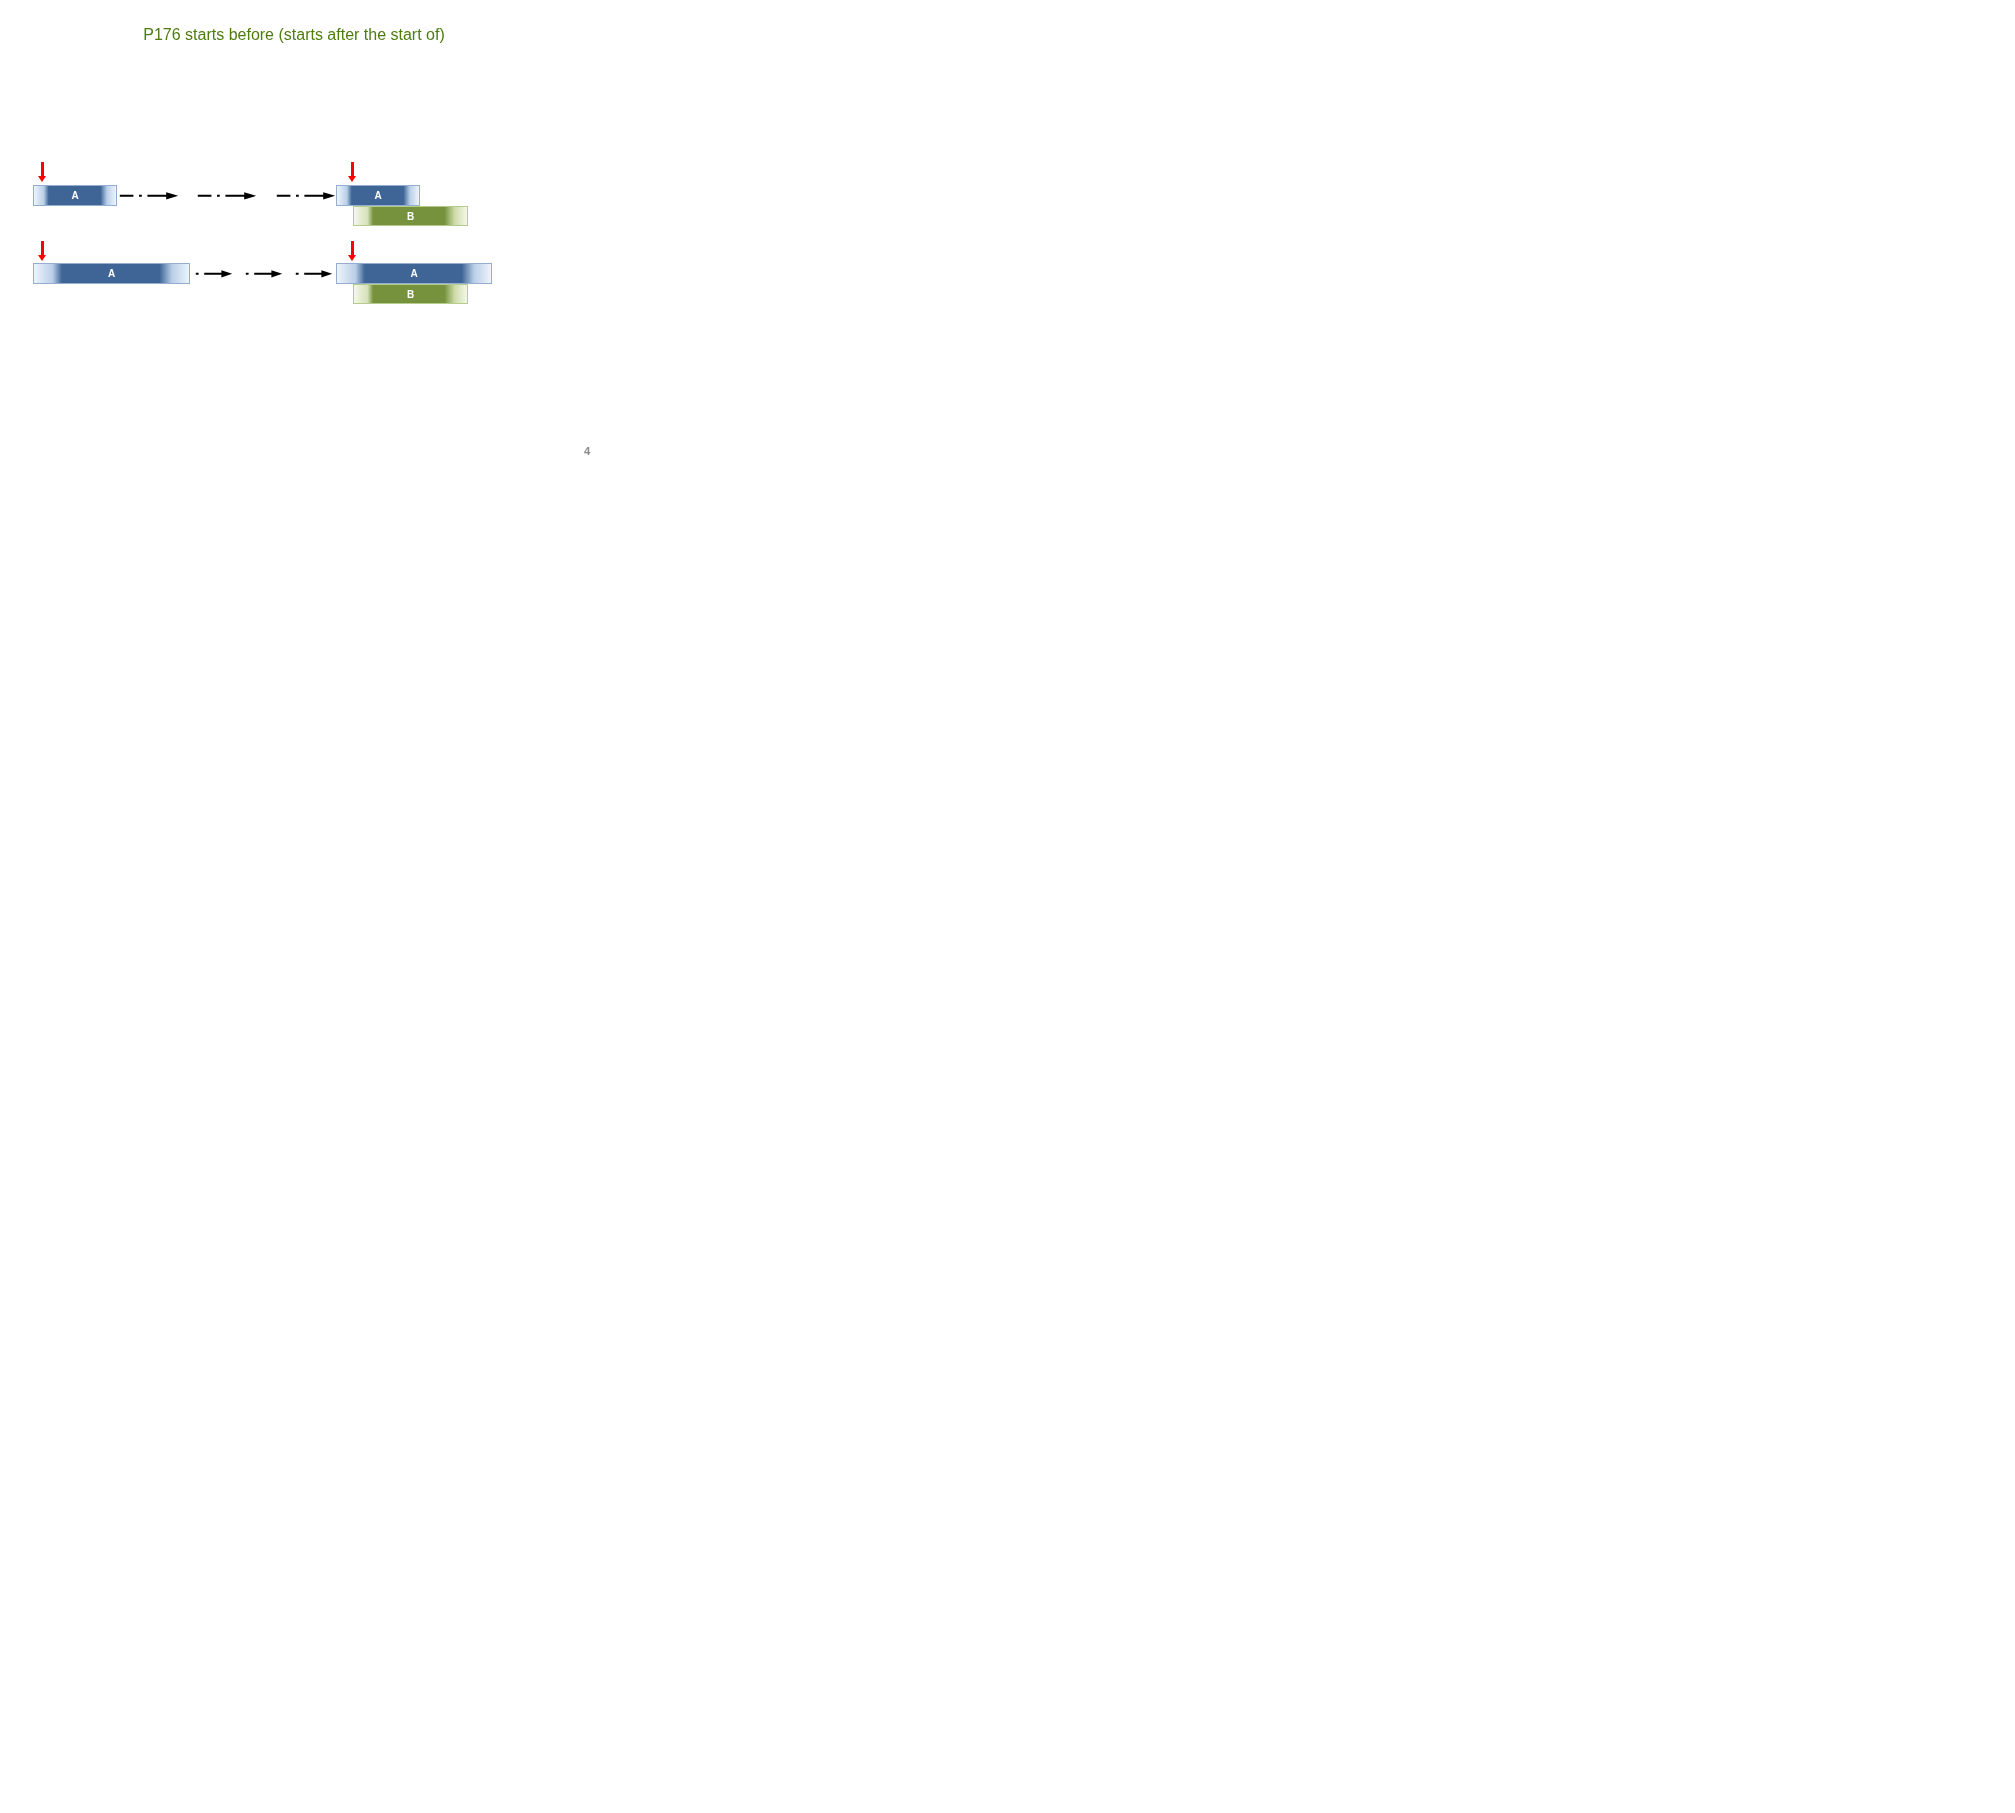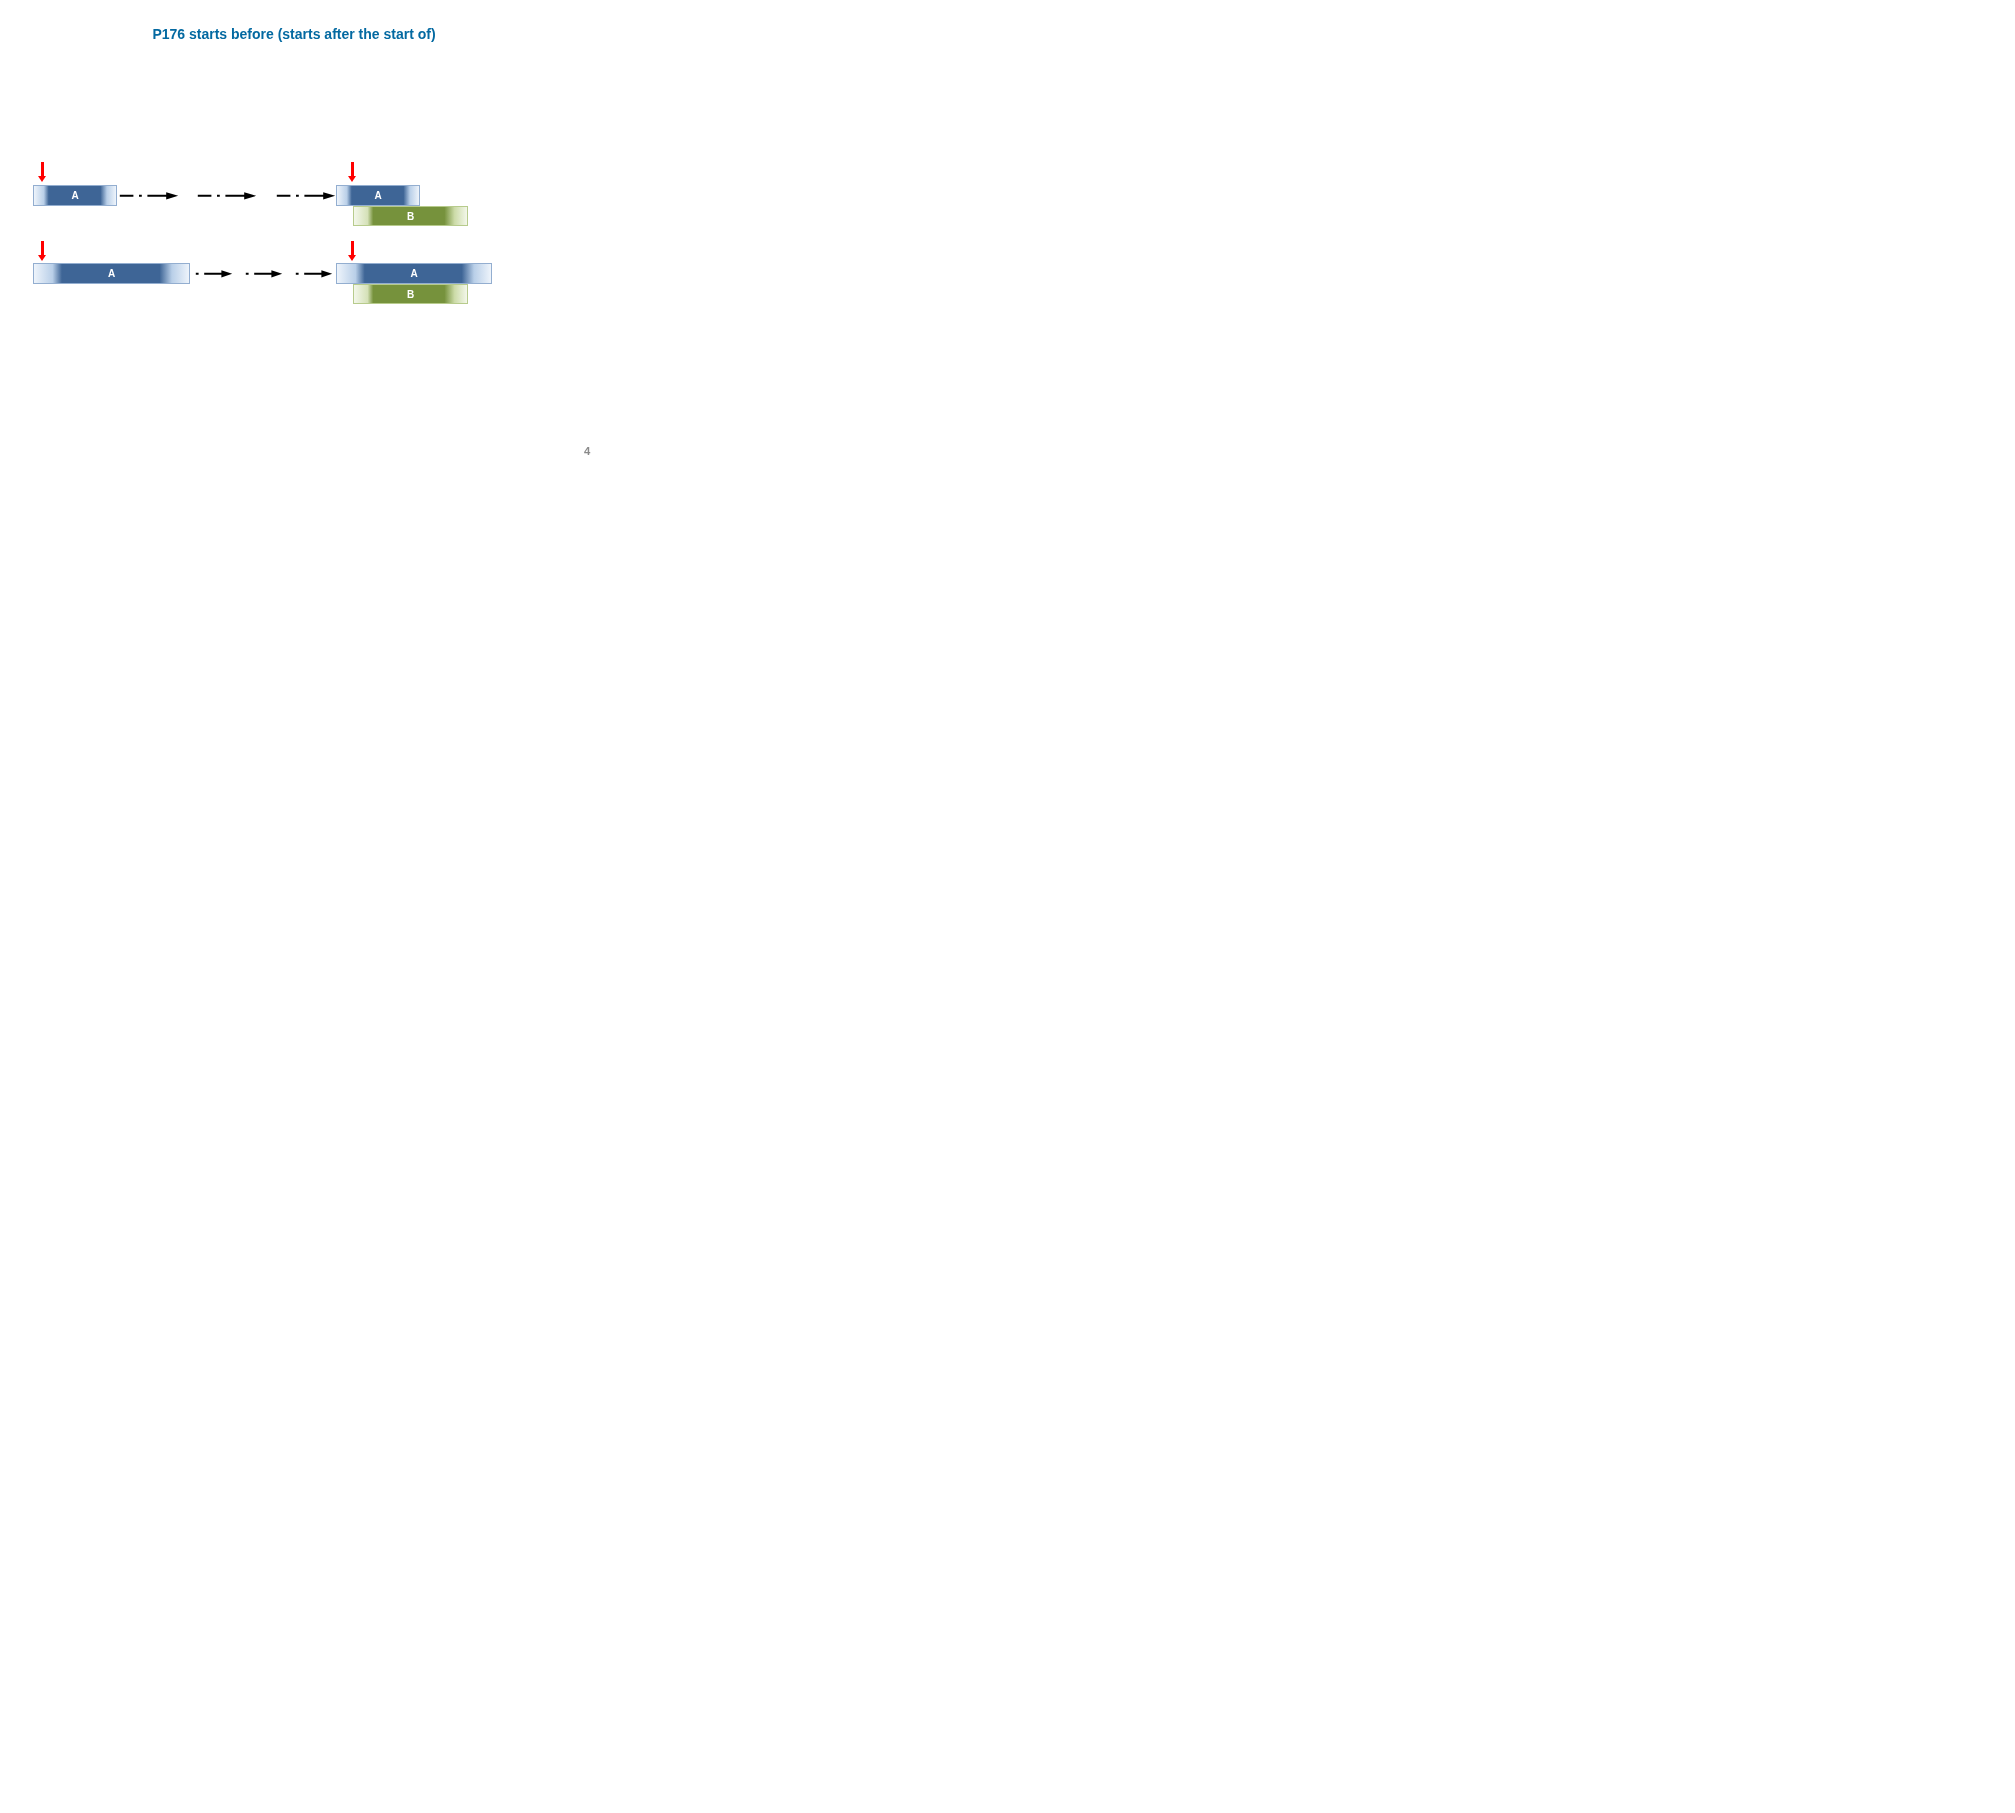--- a/index.html
+++ b/index.html
@@ -10,23 +10,23 @@
     height:474px;
     background:#ffffff;
     overflow:hidden;
   }
   .slide-title{
     position:absolute;
     top:26px;
     left:0;
     width:588px;
     text-align:center;
-    font-size:14px;
-    font-weight:bold;
-    color:#0369a1;
+    font-size:16px;
+    font-weight:normal;
+    color:#4d7c0f;
     letter-spacing:0px;
   }
   
   .bar{
     position:absolute;
     box-sizing:border-box;
     display:flex;
     align-items:center;
     justify-content:center;
     color:#ffffff;

